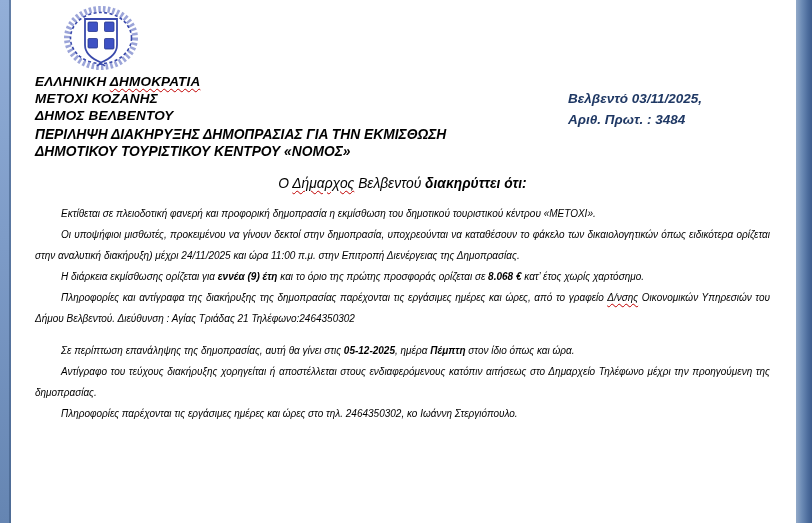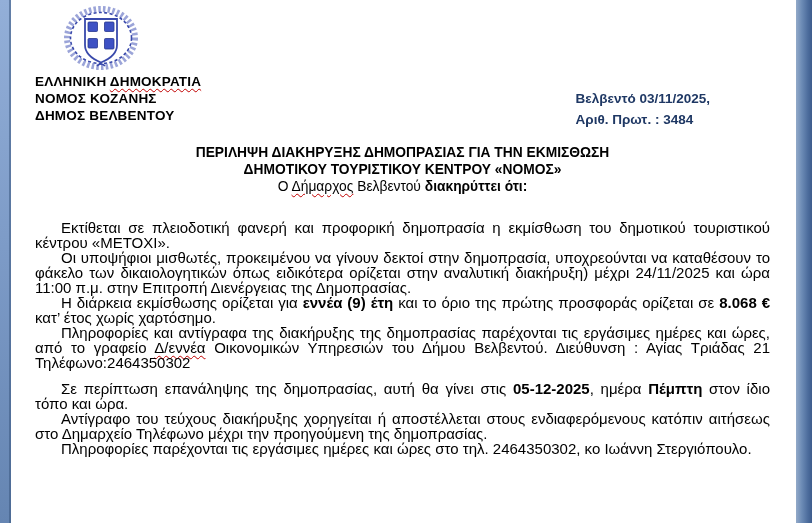--- a/index.html
+++ b/index.html
@@ -17,35 +17,36 @@
     background:linear-gradient(180deg,#93afd8 0%,#7e9cc8 45%,#6585b2 100%);
     border-right:2px solid rgba(58,88,128,.55);
   }
   .win-border-right{
     position:absolute;right:0;top:0;width:16px;height:100%;
     background:linear-gradient(90deg,#93aac9 0%,#6d8cb6 35%,#4c6c9c 75%,#3d5c8c 100%);
   }
   .content{
     position:absolute;left:11px;right:16px;top:0;bottom:0;
     padding:6px 26px 17px 24px;
+    font-style:italic;
   }
   
   .header{position:relative;height:120px;}
   .emblem{margin-left:28px;width:76px;height:66px;}
   .org-lines{margin-top:1px;font-size:13.5px;font-weight:bold;line-height:17px;letter-spacing:.2px;}
   .date-block{
-    position:absolute;right:60px;top:82px;
+    position:absolute;right:68px;top:82px;
     font-size:13.5px;font-weight:bold;line-height:21px;
     color:#1f3864;
   }
   
-  .title{margin-top:18px;text-align:center;font-size:13.8px;font-weight:bold;line-height:17px;}
-  .subtitle{text-align:center;font-size:13.8px;line-height:17px;}
+  .title{text-align:left;font-size:13.8px;font-weight:bold;line-height:17px;}
+  .subtitle{margin-top:15px;text-align:center;font-size:13.8px;line-height:17px;}
   
-  .bodytext{margin-top:25px;font-size:15px;line-height:15px;}
+  .bodytext{margin-top:11px;font-size:10px;line-height:21px;}
   .bodytext p{margin:0;text-align:justify;text-indent:26px;}
   .bodytext p.gap-before{margin-top:11px;}
   .b{font-weight:bold;}
   .sq{
     text-decoration-line:underline;
     text-decoration-style:wavy;
     text-decoration-color:#c00000;
     text-decoration-thickness:1px;
     text-underline-offset:2px;
   }
@@ -70,40 +71,40 @@
           <path d="M22 13 H54 V39 Q54 50 38 56.5 Q22 50 22 39 Z" fill="#ffffff" stroke="#3949ab" stroke-width="1.8"></path>
 
           <rect x="25" y="16" width="9.5" height="9.5" rx="1" fill="#3d51c4" stroke="#27378f" stroke-width="0.8"></rect>
           <rect x="41.5" y="16" width="9.5" height="9.5" rx="1" fill="#3d51c4" stroke="#27378f" stroke-width="0.8"></rect>
           <rect x="25" y="32.5" width="9.5" height="9.5" rx="1" fill="#3d51c4" stroke="#27378f" stroke-width="0.8"></rect>
           <rect x="41.5" y="32.5" width="9.5" height="10.5" rx="1" fill="#3d51c4" stroke="#27378f" stroke-width="0.8"></rect>
         </svg>
       </div>
       <div class="org-lines">
         <div><span>ΕΛΛΗΝΙΚΗ </span><span class="sq">ΔΗΜΟΚΡΑΤΙΑ</span></div>
-        <div>ΝΟΜΟΣ ΚΟΖΑΝΗΣ</div>
+        <div>ΜΕΤΟΧΙ ΚΟΖΑΝΗΣ</div>
         <div>ΔΗΜΟΣ ΒΕΛΒΕΝΤΟΥ</div>
       </div>
       <div class="date-block">
         <div>Βελβεντό 03/11/2025,</div>
         <div>Αριθ. Πρωτ. : 3484</div>
       </div>
     </div>
 
     <div class="title">
       <div>ΠΕΡΙΛΗΨΗ ΔΙΑΚΗΡΥΞΗΣ ΔΗΜΟΠΡΑΣΙΑΣ ΓΙΑ ΤΗΝ ΕΚΜΙΣΘΩΣΗ</div>
       <div>ΔΗΜΟΤΙΚΟΥ ΤΟΥΡΙΣΤΙΚΟΥ ΚΕΝΤΡΟΥ «ΝΟΜΟΣ»</div>
     </div>
 
     <div class="subtitle"><span>Ο </span><span class="sq">Δήμαρχος</span><span> Βελβεντού </span><span class="b">διακηρύττει ότι:</span></div>
 
     <div class="bodytext">
       <p>Εκτίθεται σε πλειοδοτική φανερή και προφορική δημοπρασία η εκμίσθωση του δημοτικού τουριστικού κέντρου «ΜΕΤΟΧΙ».</p>
       <p>Οι υποψήφιοι μισθωτές, προκειμένου να γίνουν δεκτοί στην δημοπρασία, υποχρεούνται να καταθέσουν το φάκελο των δικαιολογητικών όπως ειδικότερα ορίζεται στην αναλυτική διακήρυξη) μέχρι 24/11/2025 και ώρα 11:00 π.μ. στην Επιτροπή Διενέργειας της Δημοπρασίας.</p>
       <p><span>Η διάρκεια εκμίσθωσης ορίζεται για </span><span class="b">εννέα (9) έτη</span><span> και το όριο της πρώτης προσφοράς ορίζεται σε </span><span class="b">8.068 €</span><span> κατ’ έτος χωρίς χαρτόσημο.</span></p>
-      <p><span>Πληροφορίες και αντίγραφα της διακήρυξης της δημοπρασίας παρέχονται τις εργάσιμες ημέρες και ώρες, από το γραφείο </span><span class="sq">Δ/εννέα</span><span> Οικονομικών Υπηρεσιών του Δήμου Βελβεντού. Διεύθυνση : Αγίας Τριάδας 21 Τηλέφωνο:2464350302</span></p>
-      <p class="gap-before"><span>Σε περίπτωση επανάληψης της δημοπρασίας, αυτή θα γίνει στις </span><span class="b">05-12-2025</span><span>, ημέρα </span><span class="b">Πέμπτη</span><span> στον ίδιο τόπο και ώρα.</span></p>
+      <p><span>Πληροφορίες και αντίγραφα της διακήρυξης της δημοπρασίας παρέχονται τις εργάσιμες ημέρες και ώρες, από το γραφείο </span><span class="sq">Δ/νσης</span><span> Οικονομικών Υπηρεσιών του Δήμου Βελβεντού. Διεύθυνση : Αγίας Τριάδας 21 Τηλέφωνο:2464350302</span></p>
+      <p class="gap-before"><span>Σε περίπτωση επανάληψης της δημοπρασίας, αυτή θα γίνει στις </span><span class="b">05-12-2025</span><span>, ημέρα </span><span class="b">Πέμπτη</span><span> στον ίδιο όπως και ώρα.</span></p>
       <p>Αντίγραφο του τεύχους διακήρυξης χορηγείται ή αποστέλλεται στους ενδιαφερόμενους κατόπιν αιτήσεως στο Δημαρχείο Τηλέφωνο μέχρι την προηγούμενη της δημοπρασίας.</p>
       <p>Πληροφορίες παρέχονται τις εργάσιμες ημέρες και ώρες στο τηλ. 2464350302, κο Ιωάννη Στεργιόπουλο.</p>
     </div>
 
   </div>
 </div>
 
 </body></html>

